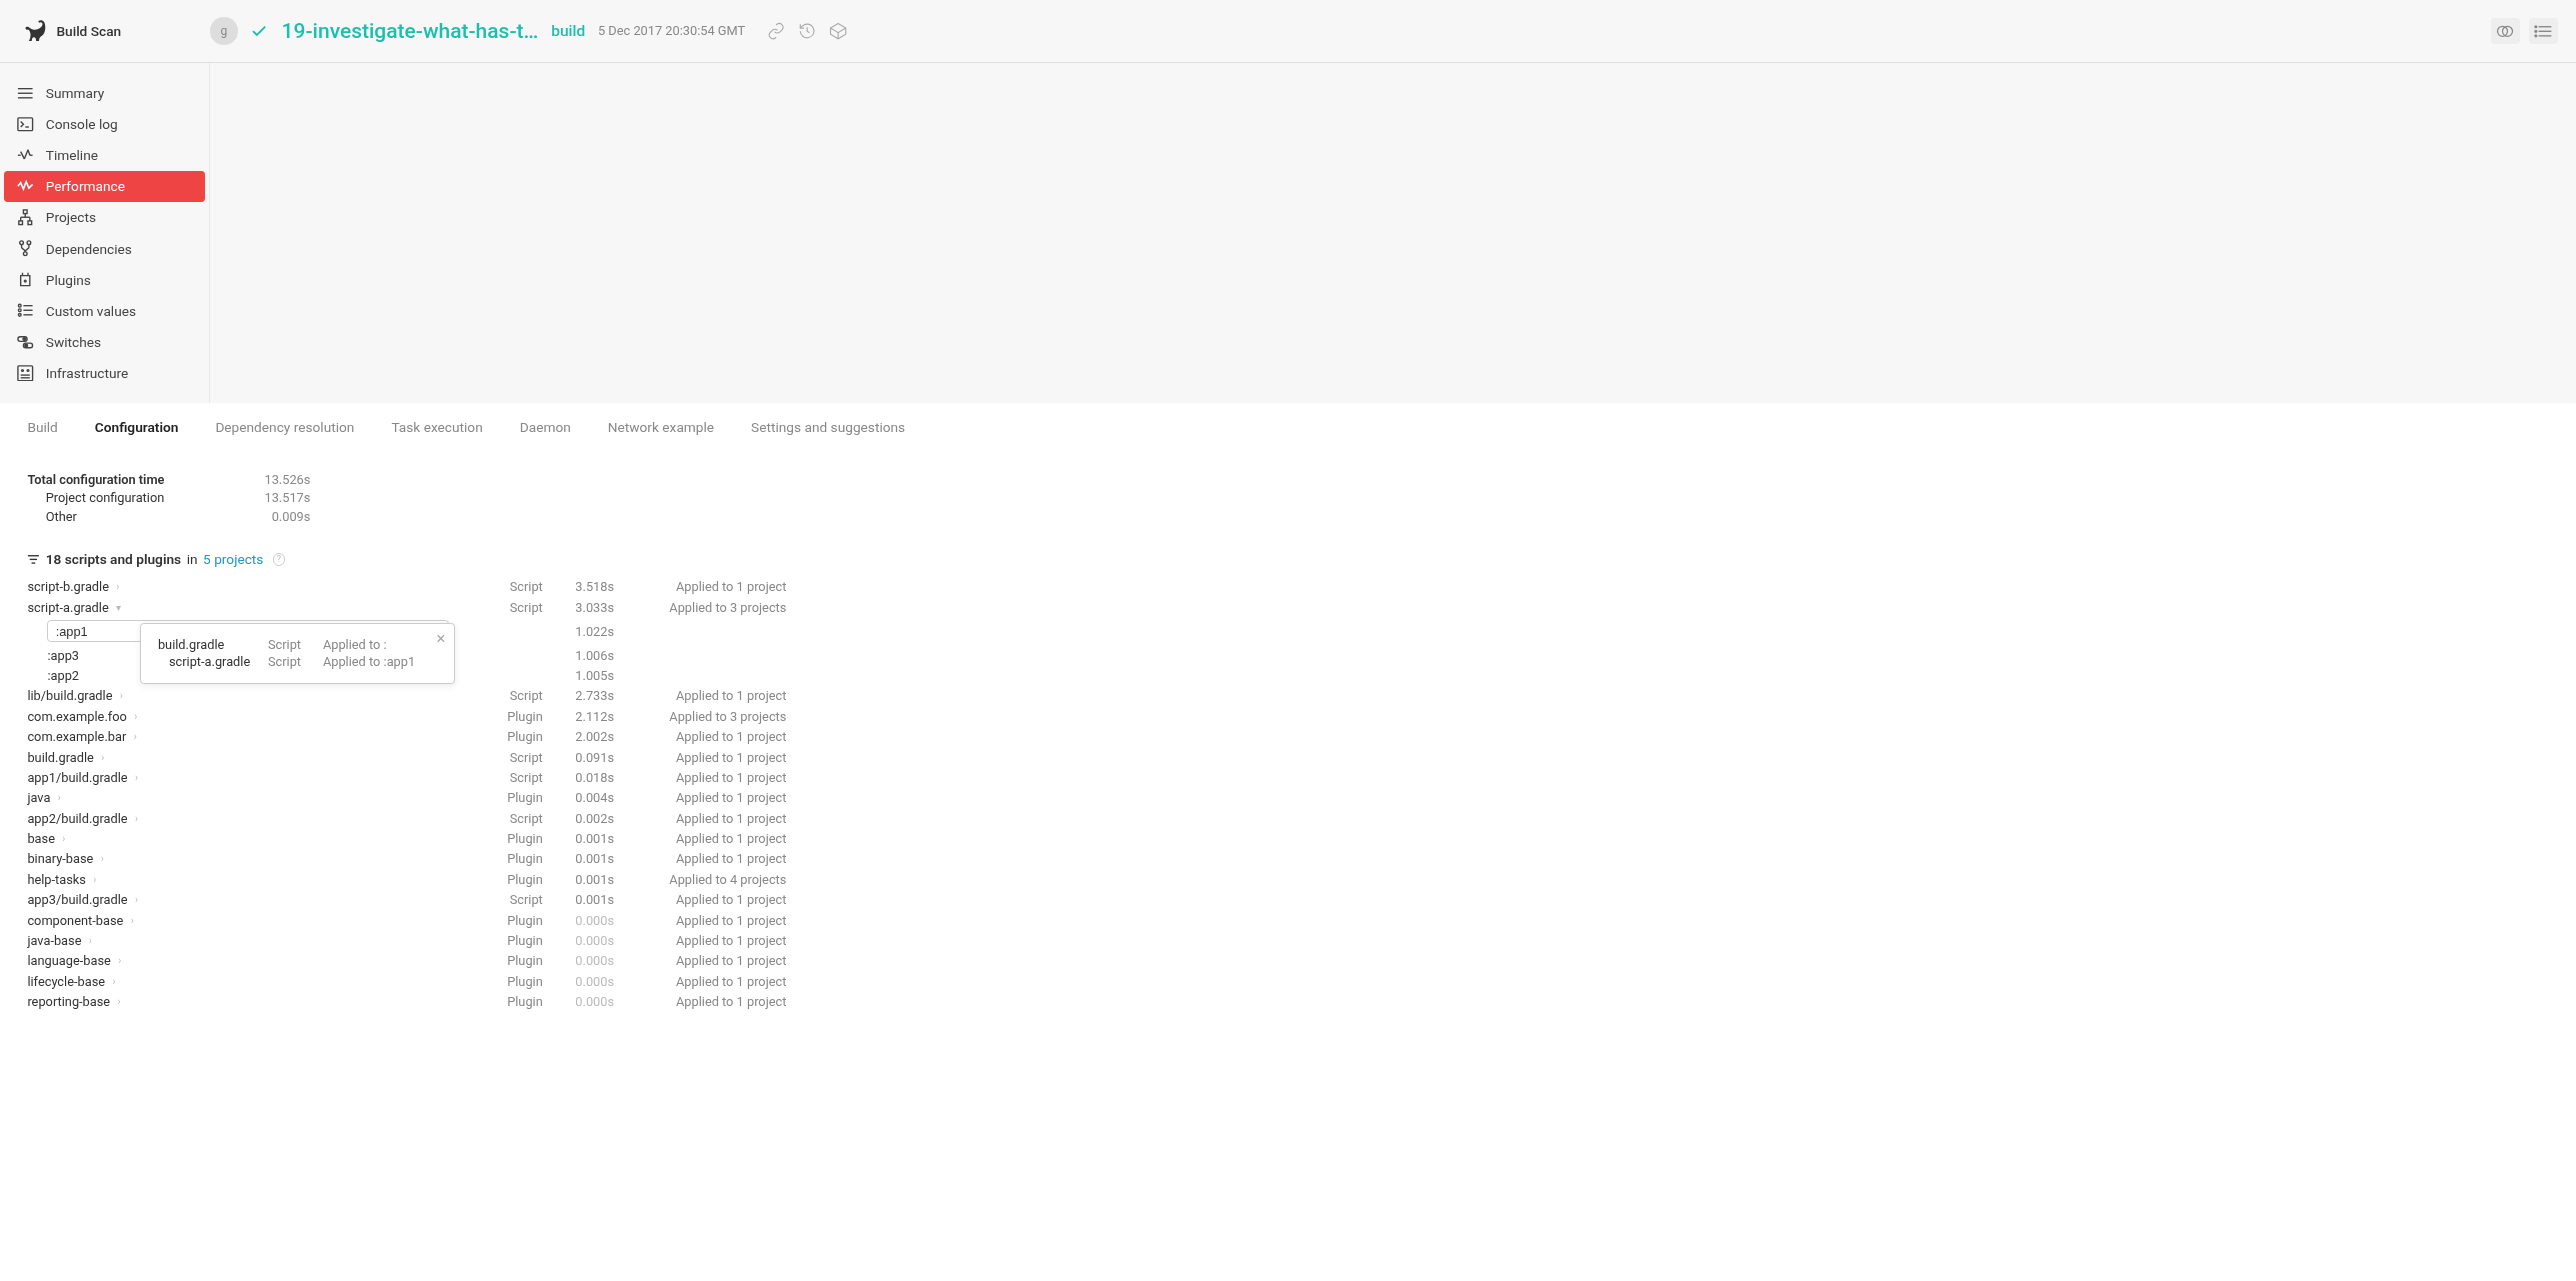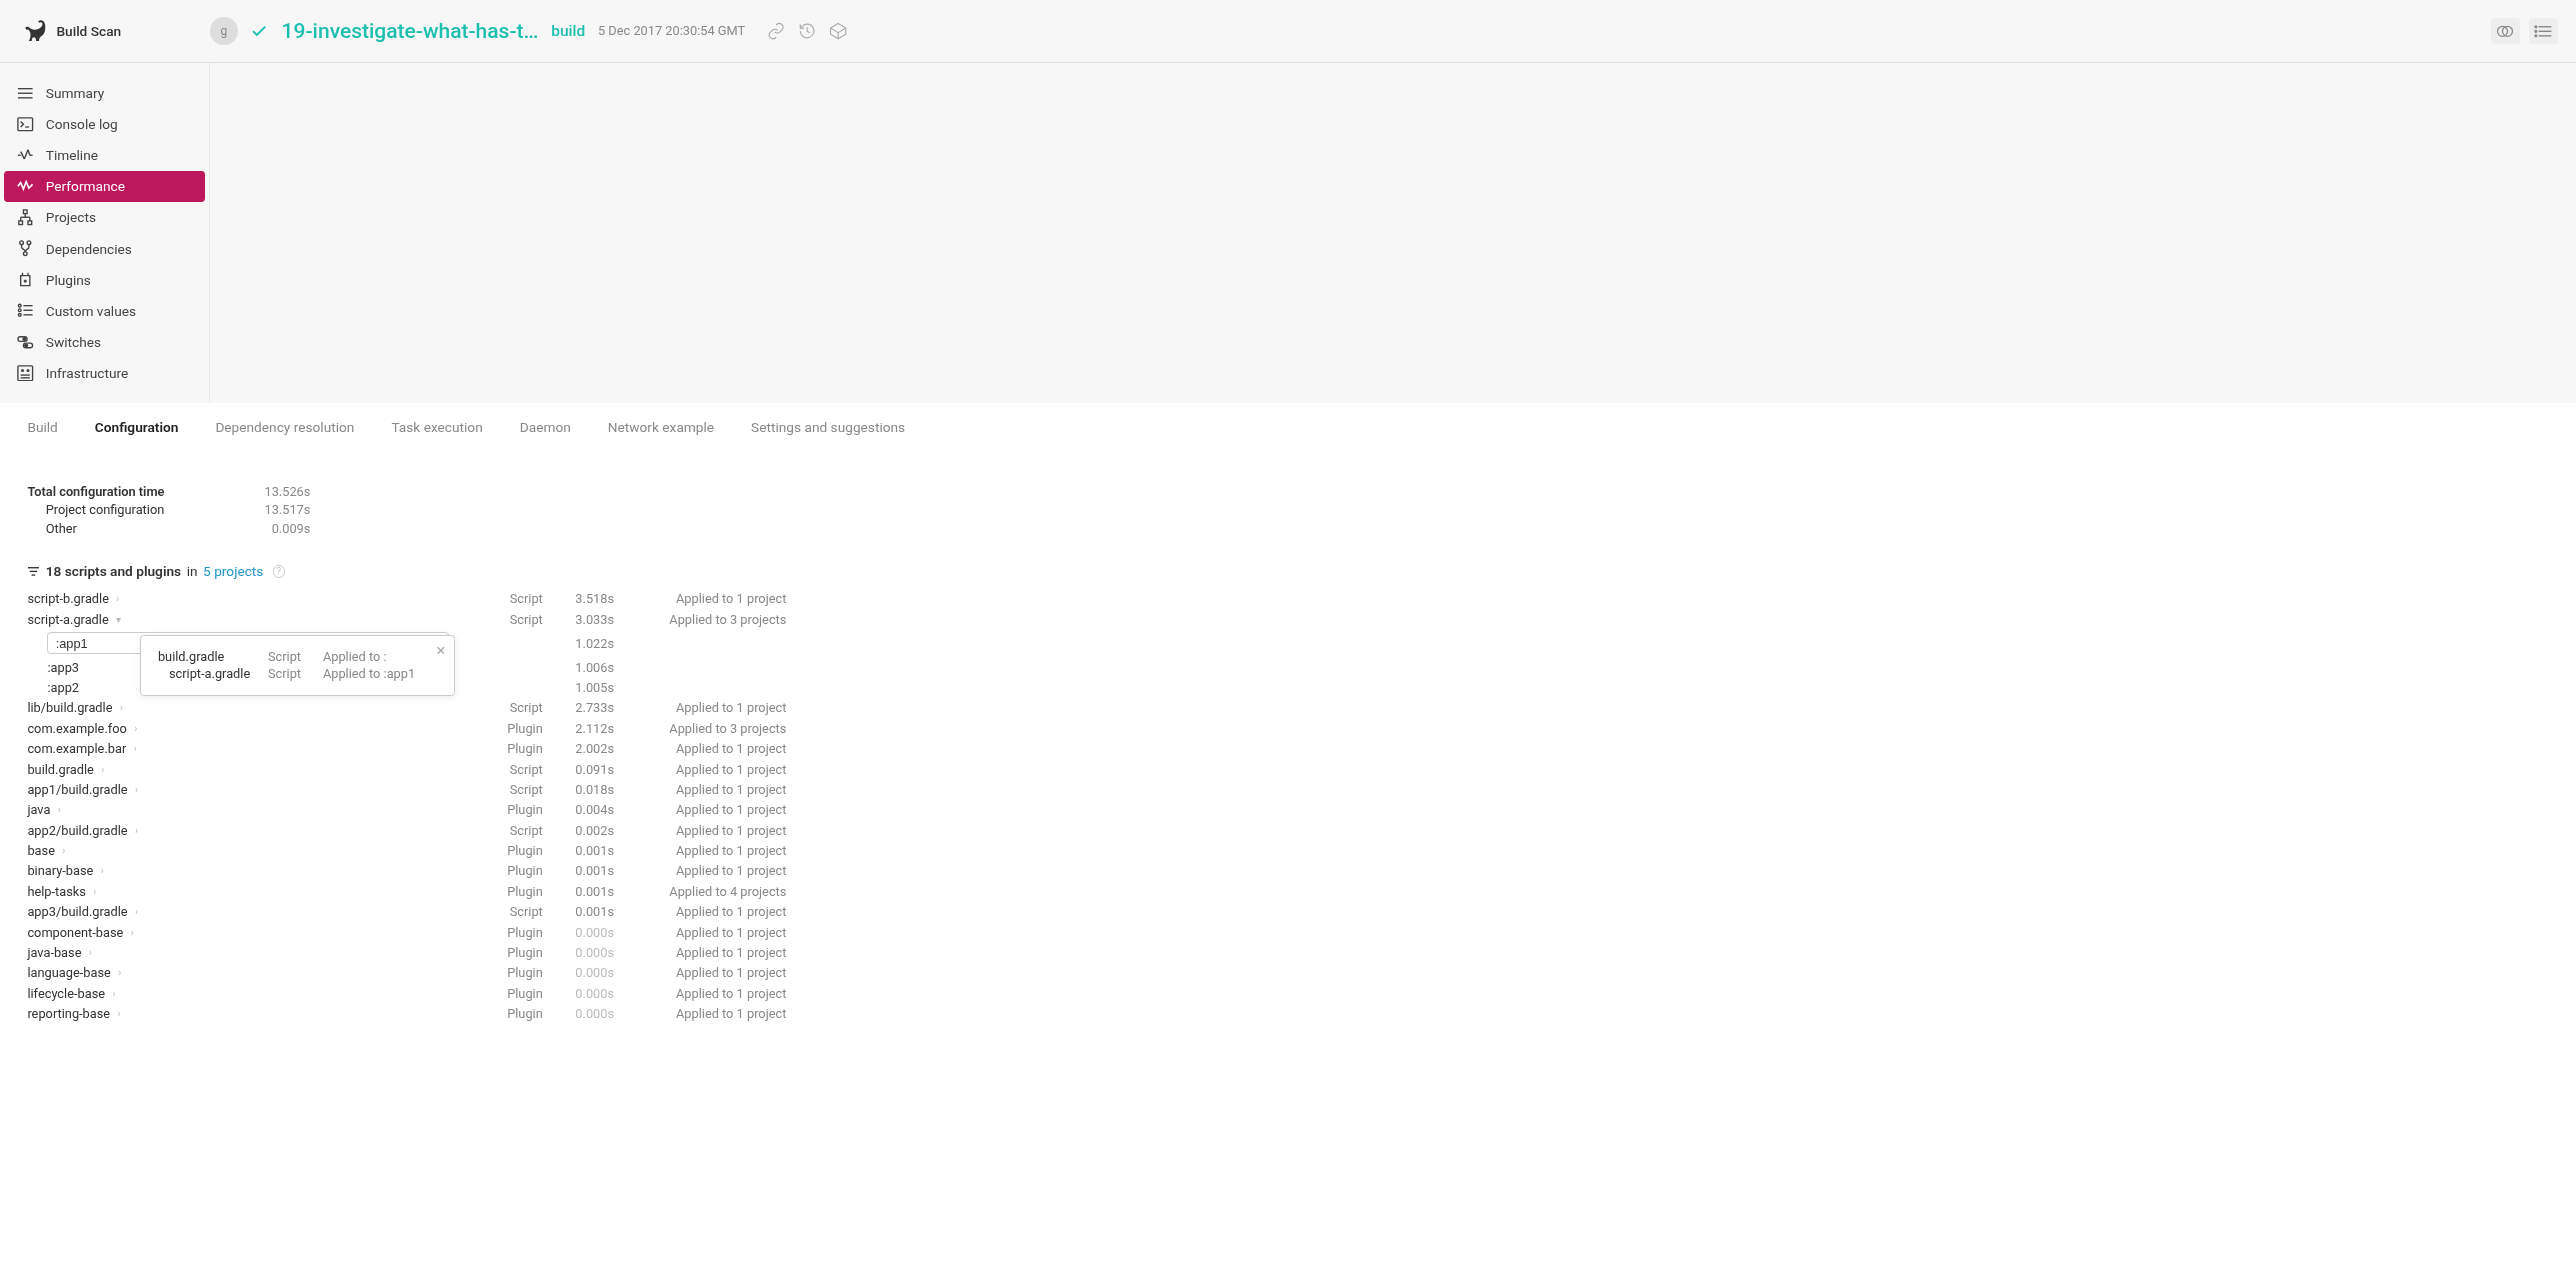--- a/index.html
+++ b/index.html
@@ -15,29 +15,29 @@
 .scan-title { color: #1cbfae; font-size: 21px; font-weight: 500; }
 .scan-build { color: #1cbfae; font-size: 15.5px; font-weight: 500; }
 .scan-date { color: #888; font-size: 12.8px; }
 .top-icons { display: flex; gap: 12.8px; color: #aaa; margin-left: 9.1px; }
 .top-right { display: flex; gap: 9.1px; }
 .top-right-btn { width: 29px; height: 25.6px; background: #eee; border-radius: 3.7px; display: flex; align-items: center; justify-content: center; color: #888; }
 
 .layout { display: flex; min-height: calc(100vh - 51px); flex-direction: column; }
 .sidebar { width: 210px; padding: 14.6px 0; border-right: 0.9px solid #e8e8e8; }
 .sidebar-item { display: flex; align-items: center; gap: 11px; padding: 6.4px 12.8px; margin: 0 3.7px; border-radius: 3.7px; color: #444; cursor: pointer; font-size: 13.7px; }
-.sidebar-item.active { background: #be185d; color: #fff; }
+.sidebar-item.active { background: #ef4444; color: #fff; }
 .sidebar-icon { width: 18.3px; height: 18.3px; display: flex; align-items: center; justify-content: center; flex-shrink: 0; }
 
 .main { flex: 1; padding: 0 27.4px 27.4px 27.4px; background: #fff; }
 .tabs { display: flex; gap: 37px; padding: 16.5px 0 14.6px 0; border-bottom: 0; }
 .tab { color: #888; font-size: 13.7px; cursor: pointer; }
 .tab.active { color: #222; font-weight: 600; }
 
-.metrics { margin-top: 32px; width: 283px; }
+.metrics { margin-top: 20px; width: 283px; }
 .metric-row { display: flex; justify-content: space-between; padding: 1.8px 0; }
 .metric-label { color: #333; }
 .metric-label.bold { font-weight: 600; }
 .metric-label.indent { padding-left: 18.3px; }
 .metric-value { color: #888; }
 
 .section-header { margin-top: 25.6px; display: flex; align-items: center; gap: 5.5px; font-size: 13.7px; }
 .section-header .bold { font-weight: 600; }
 .section-header a { color: #2196c9; text-decoration: none; }
 .help-icon { color: #bbb; border: 0.9px solid #ccc; border-radius: 50%; width: 12.8px; height: 12.8px; display: inline-flex; align-items: center; justify-content: center; font-size: 9.1px; margin-left: 3.7px;}

